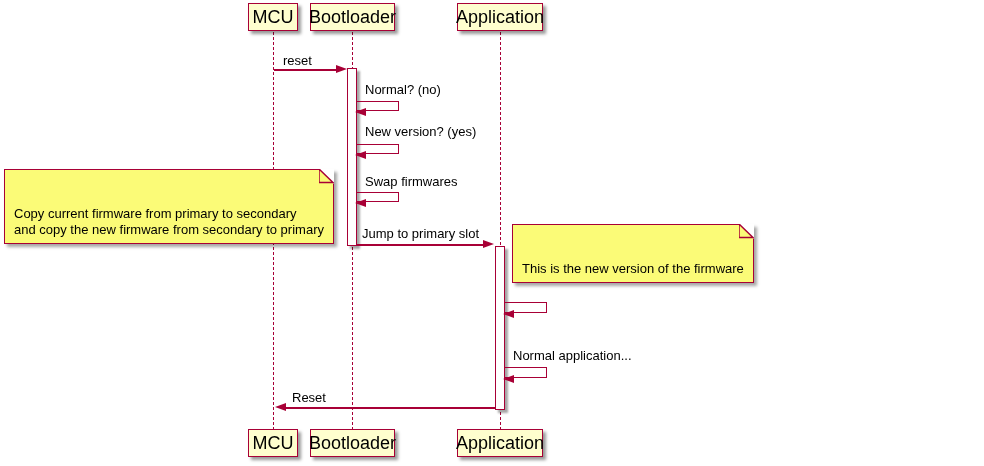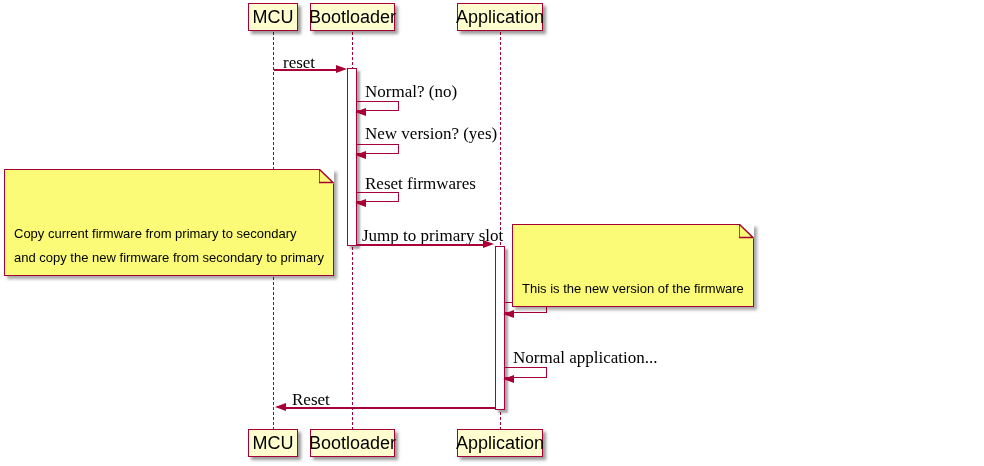--- a/index.html
+++ b/index.html
@@ -24,21 +24,21 @@
     font-size:18px; z-index:5;
   }
   
   .activation {
     position:absolute; width:10px; box-sizing:border-box;
     background:#ffffff; border:1.5px solid var(--line);
     box-shadow:3px 3px 2px rgba(0,0,0,0.35); z-index:2;
   }
   
   .msg-line { position:absolute; height:1.5px; background:var(--line); z-index:3; }
-  .msg-label { position:absolute; font-size:17px; white-space:nowrap; z-index:3;font-family:Liberation Serif, serif; }
+  .msg-label { position:absolute; font-size:13px; white-space:nowrap; z-index:3; }
   .arrow-right {
     position:absolute; width:0; height:0; z-index:3;
     border-left:11px solid var(--line);
     border-top:4.5px solid transparent; border-bottom:4.5px solid transparent;
   }
   .arrow-left {
     position:absolute; width:0; height:0; z-index:3;
     border-right:11px solid var(--line);
     border-top:4.5px solid transparent; border-bottom:4.5px solid transparent;
   }
@@ -48,21 +48,21 @@
     border:1.5px solid var(--line); border-left:none;
   }
   .loop .arrow-left { left:-1px; bottom:-5.5px; }
   
   .note {
     position:absolute; box-sizing:border-box; z-index:4;
     background:var(--note-fill);
     border:1.5px solid var(--line);
     box-shadow:3px 3px 3px rgba(0,0,0,0.35);
     padding:4px 9px 5px 9px;
-    font-size:13px; line-height:24px; white-space:pre-line;
+    font-size:13px; line-height:16px; white-space:pre-line;
   }
   .fold { position:absolute; top:-1.5px; right:-1.5px; width:15px; height:15px; }
   .fold-cover { fill:#ffffff; }
   .fold-flap  { fill:var(--note-fill); stroke:var(--line); stroke-width:1.5; }
 </style>
 </head>
 <body>
 
 <div id="canvas">
 
@@ -80,21 +80,21 @@
   <div class="msg-label" style="left:365px; top:82px;">Normal? (no)</div>
   <div class="loop" style="left:356px; top:101px; width:43px; height:10px;">
     <div class="arrow-left"></div>
   </div>
 
   <div class="msg-label" style="left:365px; top:124px;">New version? (yes)</div>
   <div class="loop" style="left:356px; top:144px; width:43px; height:10px;">
     <div class="arrow-left"></div>
   </div>
 
-  <div class="msg-label" style="left:365px; top:174px;">Reset firmwares</div>
+  <div class="msg-label" style="left:365px; top:174px;">Swap firmwares</div>
   <div class="loop" style="left:356px; top:192px; width:43px; height:10px;">
     <div class="arrow-left"></div>
   </div>
 
   <div class="note" style="left:4px; top:169px;">
     <svg class="fold" viewBox="0 0 15 15">
       <polygon class="fold-cover" points="0,0 15,0 15,15"></polygon>
       <polygon class="fold-flap" points="0,0 0,13.5 14,13.5"></polygon>
     </svg>
     <span>Copy current firmware from primary to secondary

